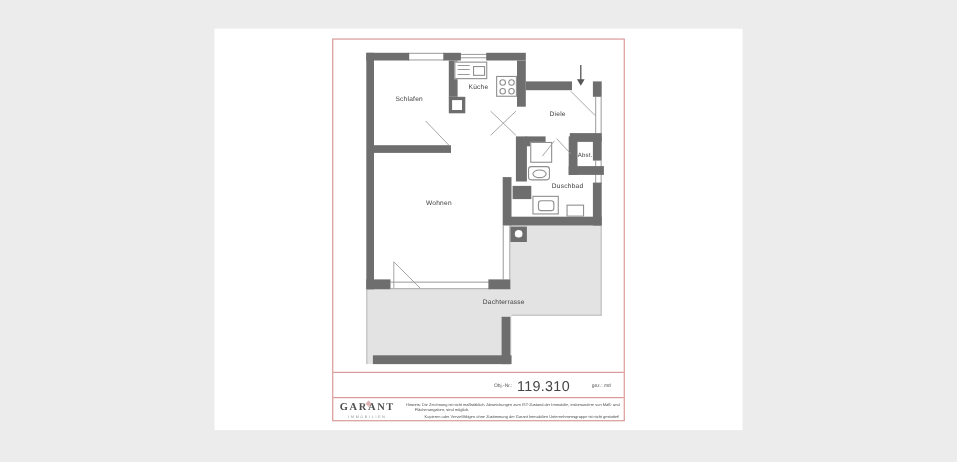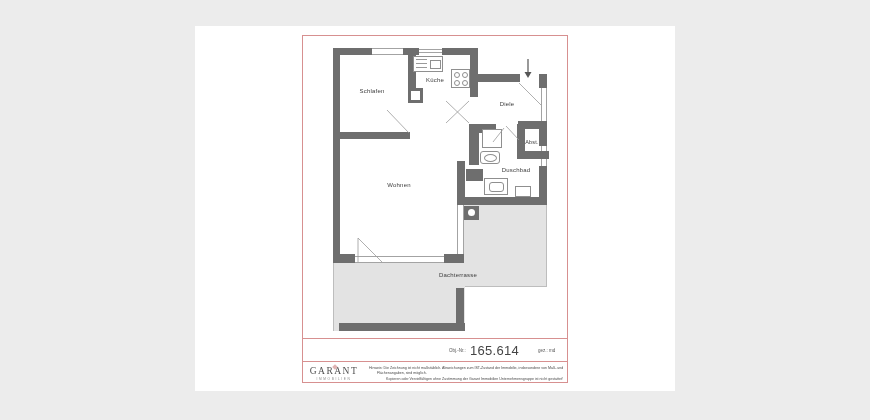--- a/index.html
+++ b/index.html
@@ -37,21 +37,21 @@
     position:absolute;transform:translate(-50%,-50%);
     font-size:6px;color:#3c3c3c;white-space:nowrap;letter-spacing:.2px;
   }
   .obj-row{position:absolute;left:0;top:302px;width:264px;height:22px;border-top:1px solid #d79090;}
   .obj-label{position:absolute;left:146px;top:9px;font-size:4.5px;color:#555;}
   .obj-value{position:absolute;left:167px;top:4px;font-size:13px;color:#454545;letter-spacing:.3px;}
   .gez{position:absolute;left:235px;top:9px;font-size:4.5px;color:#555;}
   .footer-row{position:absolute;left:0;top:325px;width:264px;height:20px;border-top:1px solid #d79090;}
   .logo{position:absolute;left:5px;top:4px;width:52px;text-align:center;}
   .logo-mark{position:absolute;left:25px;top:-1px;width:4px;height:4px;background:#dfb3b3;transform:rotate(45deg);}
-  .logo-text{font-family:"Liberation Serif", serif;font-size:9.5px;letter-spacing:1.5px;color:#4f4f4f;}
+  .logo-text{font-family:"Liberation Serif", serif;font-size:9.5px;letter-spacing:1.5px;color:#4f4f4f;font-weight:bold;}
   .logo-sub{font-size:3.2px;letter-spacing:1.6px;color:#8a8a8a;margin-top:1px;}
   .disclaimer{position:absolute;left:66px;top:4px;width:197px;overflow:hidden;}
   .disclaimer div{font-size:3.6px;line-height:5.3px;color:#4a4a4a;white-space:nowrap;}
   .dl2{padding-left:8px;}
   .dl3{padding-left:17px;}
 </style>
 </head>
 <body>
 
 <div class="page">
@@ -137,21 +137,21 @@
       <div class="room-label" style="left:132px;top:44px;">Küche</div>
       <div class="room-label" style="left:204px;top:68px;">Diele</div>
       <div class="room-label" style="left:229px;top:106px;font-size:5.5px;">Abst.</div>
       <div class="room-label" style="left:213px;top:134px;">Duschbad</div>
       <div class="room-label" style="left:96px;top:149px;">Wohnen</div>
       <div class="room-label" style="left:155px;top:239px;">Dachterrasse</div>
     </div>
 
     <div class="obj-row">
       <span class="obj-label">Obj.-Nr.:</span>
-      <span class="obj-value">165.614</span>
+      <span class="obj-value">119.310</span>
       <span class="gez">gez.: md</span>
     </div>
 
     <div class="footer-row">
       <div class="logo">
         <div class="logo-mark"></div>
         <div class="logo-text">GARANT</div>
         <div class="logo-sub">IMMOBILIEN</div>
       </div>
       <div class="disclaimer">

